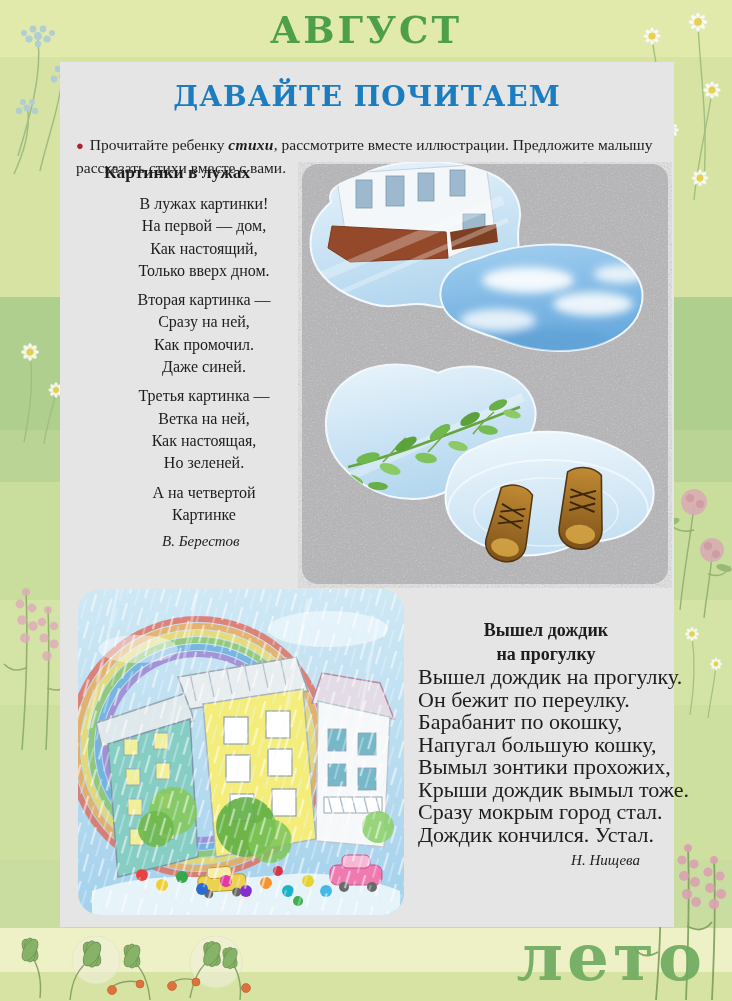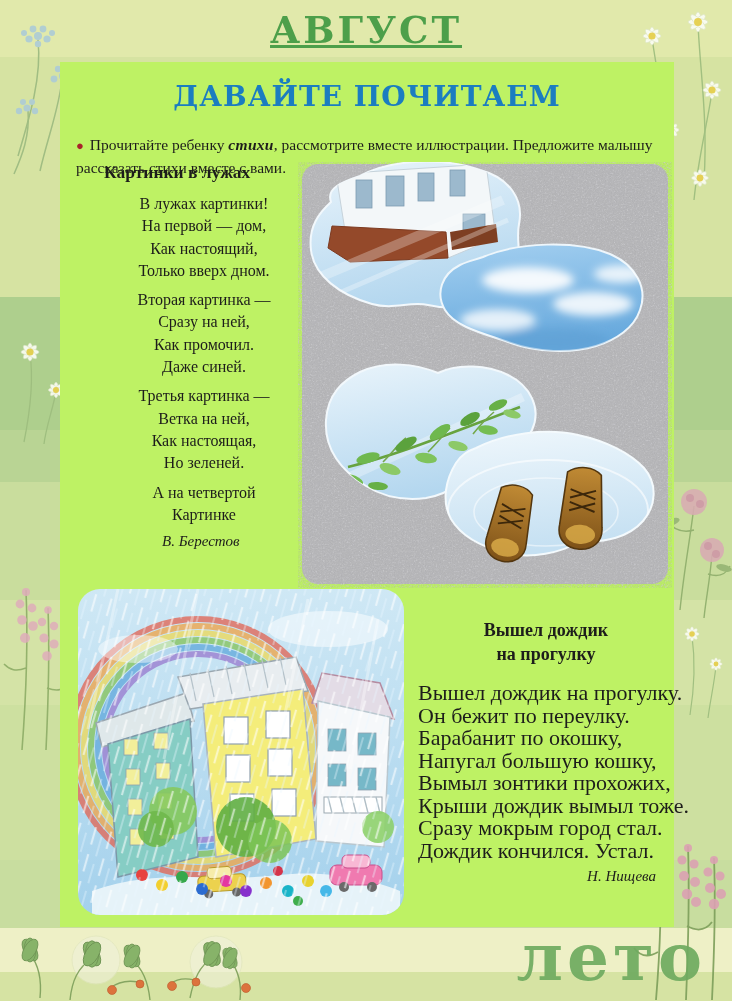--- a/index.html
+++ b/index.html
@@ -18,49 +18,49 @@
       #cde0a0 705px,#cde0a0 860px,
       #c8dd9f 860px,#c8dd9f 928px,
       #eef0c6 928px,#eef0c6 972px,
       #d6e3a3 972px,#d6e3a3 1001px);}
 
   .deco{position:absolute;pointer-events:none;opacity:.92;}
 
   
   .month-title{position:absolute;top:8px;left:0;width:100%;text-align:center;
     font-family:"DejaVu Serif", serif;font-weight:bold;font-size:37px;
-    letter-spacing:3px;color:var(--month_green,#4d9f4a);text-decoration:underline;}
+    letter-spacing:3px;color:var(--month_green,#4d9f4a);}
   .season-label{position:absolute;right:26px;top:924px;
     font-family:"DejaVu Serif", serif;font-weight:bold;font-size:66px;line-height:1;
     letter-spacing:4px;color:var(--season_green,#6fab60);opacity:.92;}
 
   
-  .panel{position:absolute;left:60px;top:62px;width:614px;height:865px;background:#bef264;}
+  .panel{position:absolute;left:60px;top:62px;width:614px;height:865px;background:#e5e5e5;}
 
   .section-title{position:absolute;top:18px;left:0;width:100%;text-align:center;
     font-family:"DejaVu Serif", serif;font-weight:bold;font-size:28px;letter-spacing:1px;
     color:var(--section_blue,#1b7dc0);}
 
   .instruction{position:absolute;top:56px;left:16px;width:584px;
     font-size:15.5px;line-height:22px;}
   .bullet{color:var(--bullet_red,#a8232a);font-size:13px;margin-right:6px;}
   .instruction b i{letter-spacing:.3px;}
 
   
   .poem1{position:absolute;left:44px;top:100px;width:200px;}
   .poem-title{font-weight:bold;font-size:17.5px;margin:0 0 10px 0;}
   .stanza{margin:0 0 7px 0;text-align:center;}
   .poem-line{font-size:16px;line-height:22.3px;white-space:nowrap;}
   .poem1 .author{margin-top:4px;padding-left:58px;font-style:italic;font-size:15px;}
 
   
   .poem2{position:absolute;left:358px;top:556px;width:256px;}
-  .poem2 .poem-title{text-align:center;font-size:18px;line-height:24px;margin-bottom:16px;}
+  .poem2 .poem-title{text-align:center;font-size:18px;line-height:24px;margin-bottom:0;}
   .poem2 .poem-line{font-size:22px;line-height:22.5px;}
-  .poem2 .author{margin-top:6px;text-align:right;padding-right:18px;font-style:italic;font-size:15px;}
+  .poem2 .author{margin-top:6px;text-align:right;padding-right:34px;font-style:italic;font-size:15px;}
 
   
   .puddles-wrap{position:absolute;left:238px;top:100px;width:374px;height:426px;}
   .city-wrap{position:absolute;left:18px;top:527px;width:326px;height:326px;}
   svg{display:block;}
 </style>
 </head>
 <body>
 
 <div class="bg-bands"></div>

